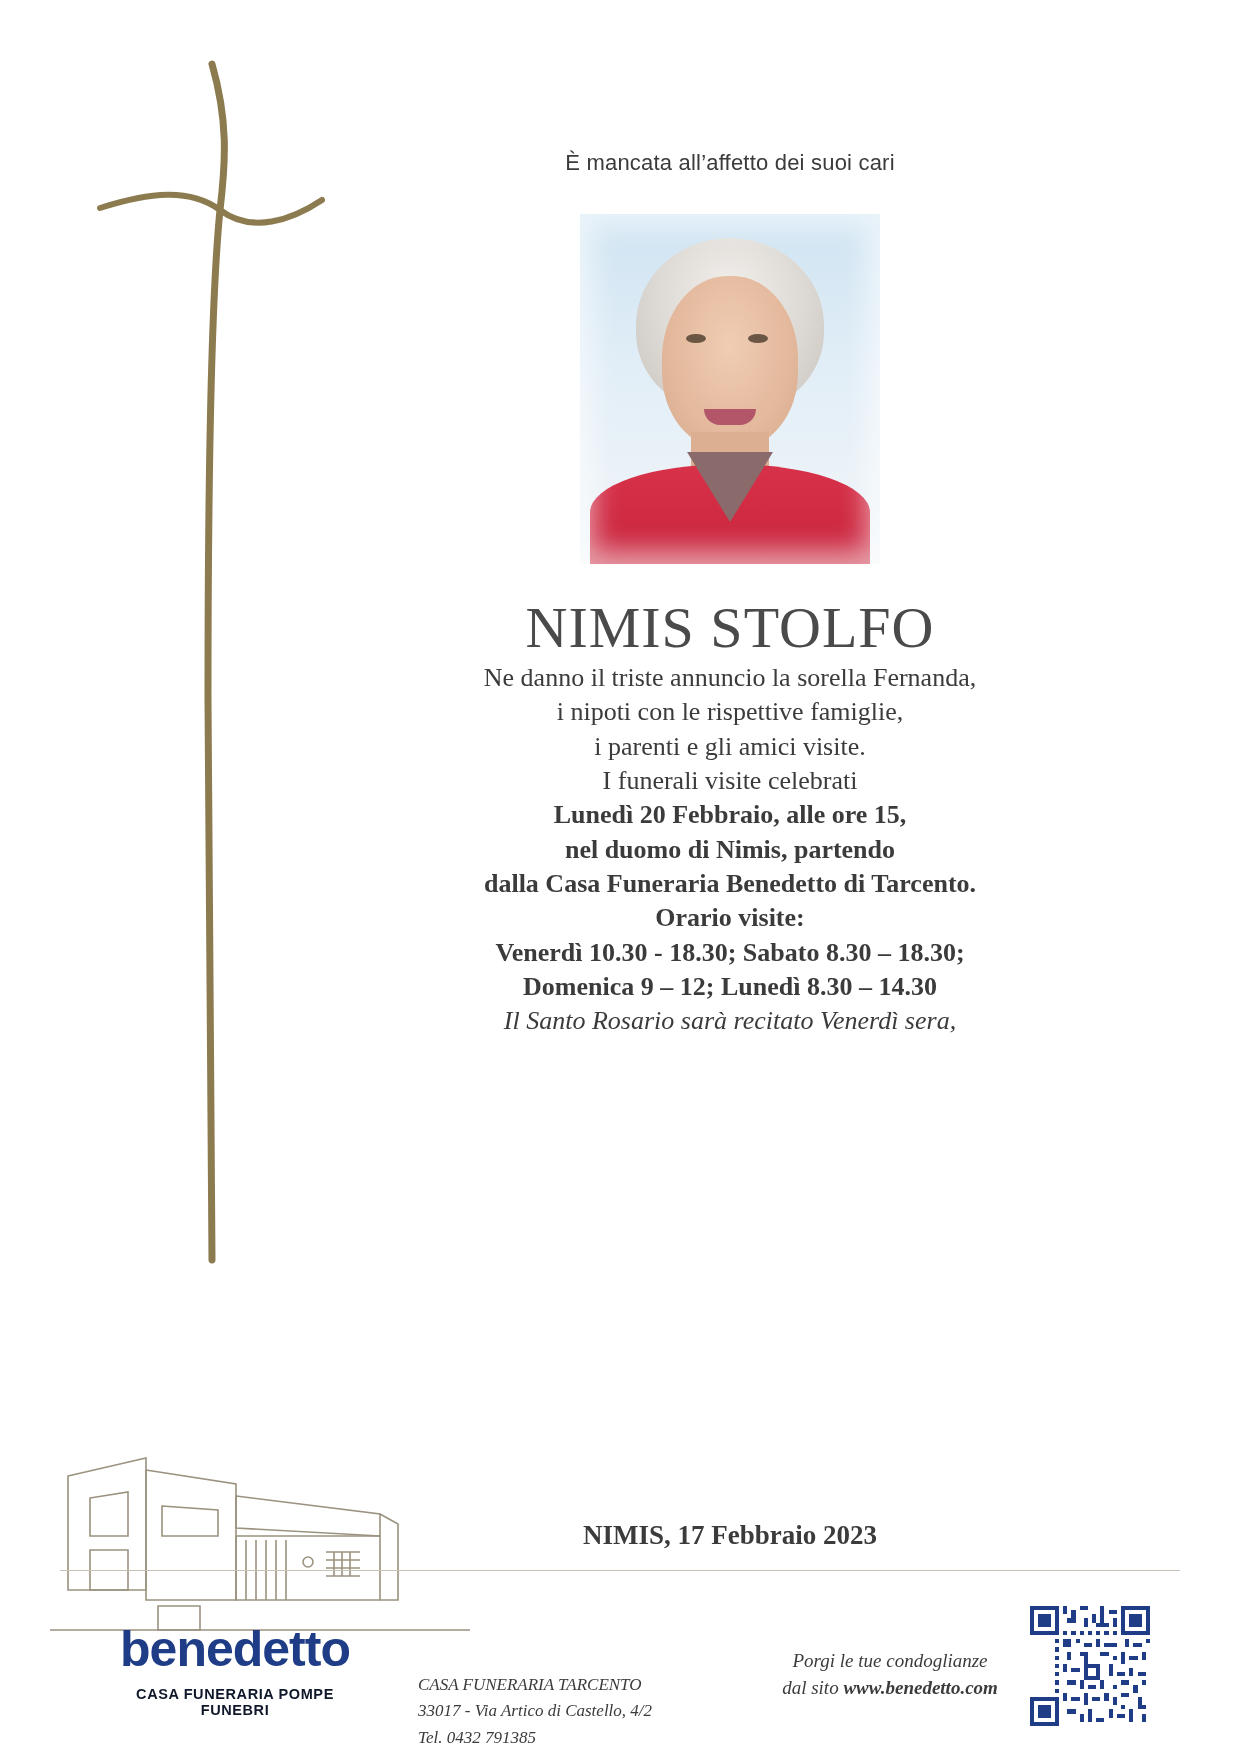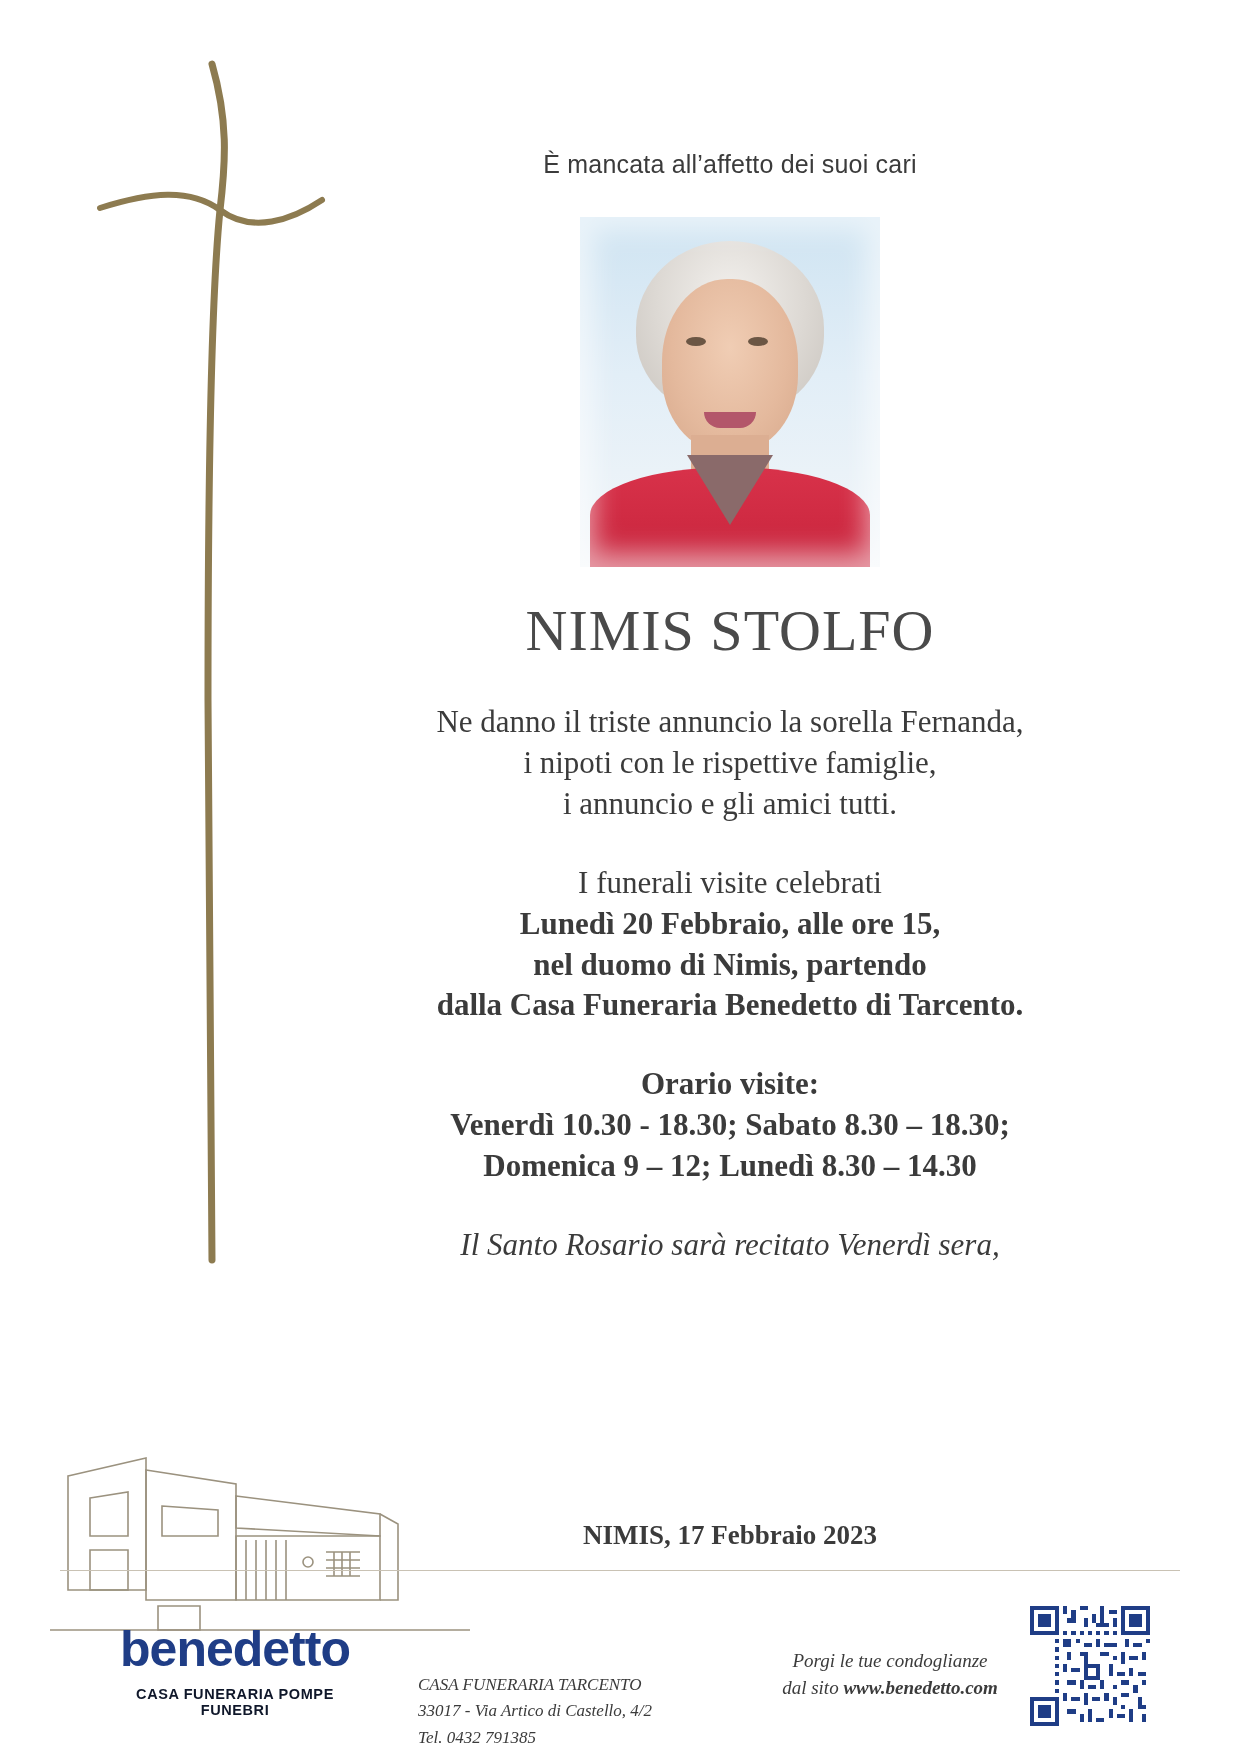--- a/index.html
+++ b/index.html
@@ -41,21 +41,21 @@
   
   .content {
     position: absolute;
     left: 380px;
     top: 150px;
     width: 700px;
     text-align: center;
   }
 
   .lead-line {
-    font-size: 25px;
+    font-size: 22px;
     letter-spacing: 0.2px;
     color: #3b3b3b;
     margin: 0 0 38px 0;
     font-family: "Liberation Sans", sans-serif;
     font-weight: 400;
   }
 
   .portrait {
     width: 300px;
     height: 350px;
@@ -142,22 +142,21 @@
   .deceased-name {
     font-size: 58px;
     letter-spacing: 1px;
     color: #4a4a4a;
     margin: 30px 0 0 0;
     font-weight: 400;
     font-family: "Liberation Serif", serif;
   }
 
   .block {
-    margin-top: 38px;
-    font-size: 31px;
+    font-size: 26px;
     line-height: 1.32;
     color: #3b3b3b;
   }
   .block.bold { font-weight: bold; }
   .block.italic { font-style: italic; }
   .block .b { font-weight: bold; }
   .block .normal { font-weight: normal; }
   .block p { margin: 0; }
 
   .place-date {
@@ -302,21 +301,21 @@
     <div class="ph-collar"></div>
     <div class="ph-vignette"></div>
     <span class="sr-only">Ritratto di Elena Stolfo</span>
   </div>
 
   <h1 class="deceased-name">NIMIS STOLFO</h1>
 
   <div class="block">
     <p>Ne danno il triste annuncio la sorella Fernanda,</p>
     <p>i nipoti con le rispettive famiglie,</p>
-    <p>i annuncio e gli amici tutti.</p>
+    <p>i parenti e gli amici visite.</p>
   </div>
 
   <div class="block">
     <p class="normal">I funerali visite celebrati</p>
     <p class="b">Lunedì 20 Febbraio, alle ore 15,</p>
     <p class="b">nel duomo di Nimis, partendo</p>
     <p class="b">dalla Casa Funeraria Benedetto di Tarcento.</p>
   </div>
 
   <div class="block bold">

